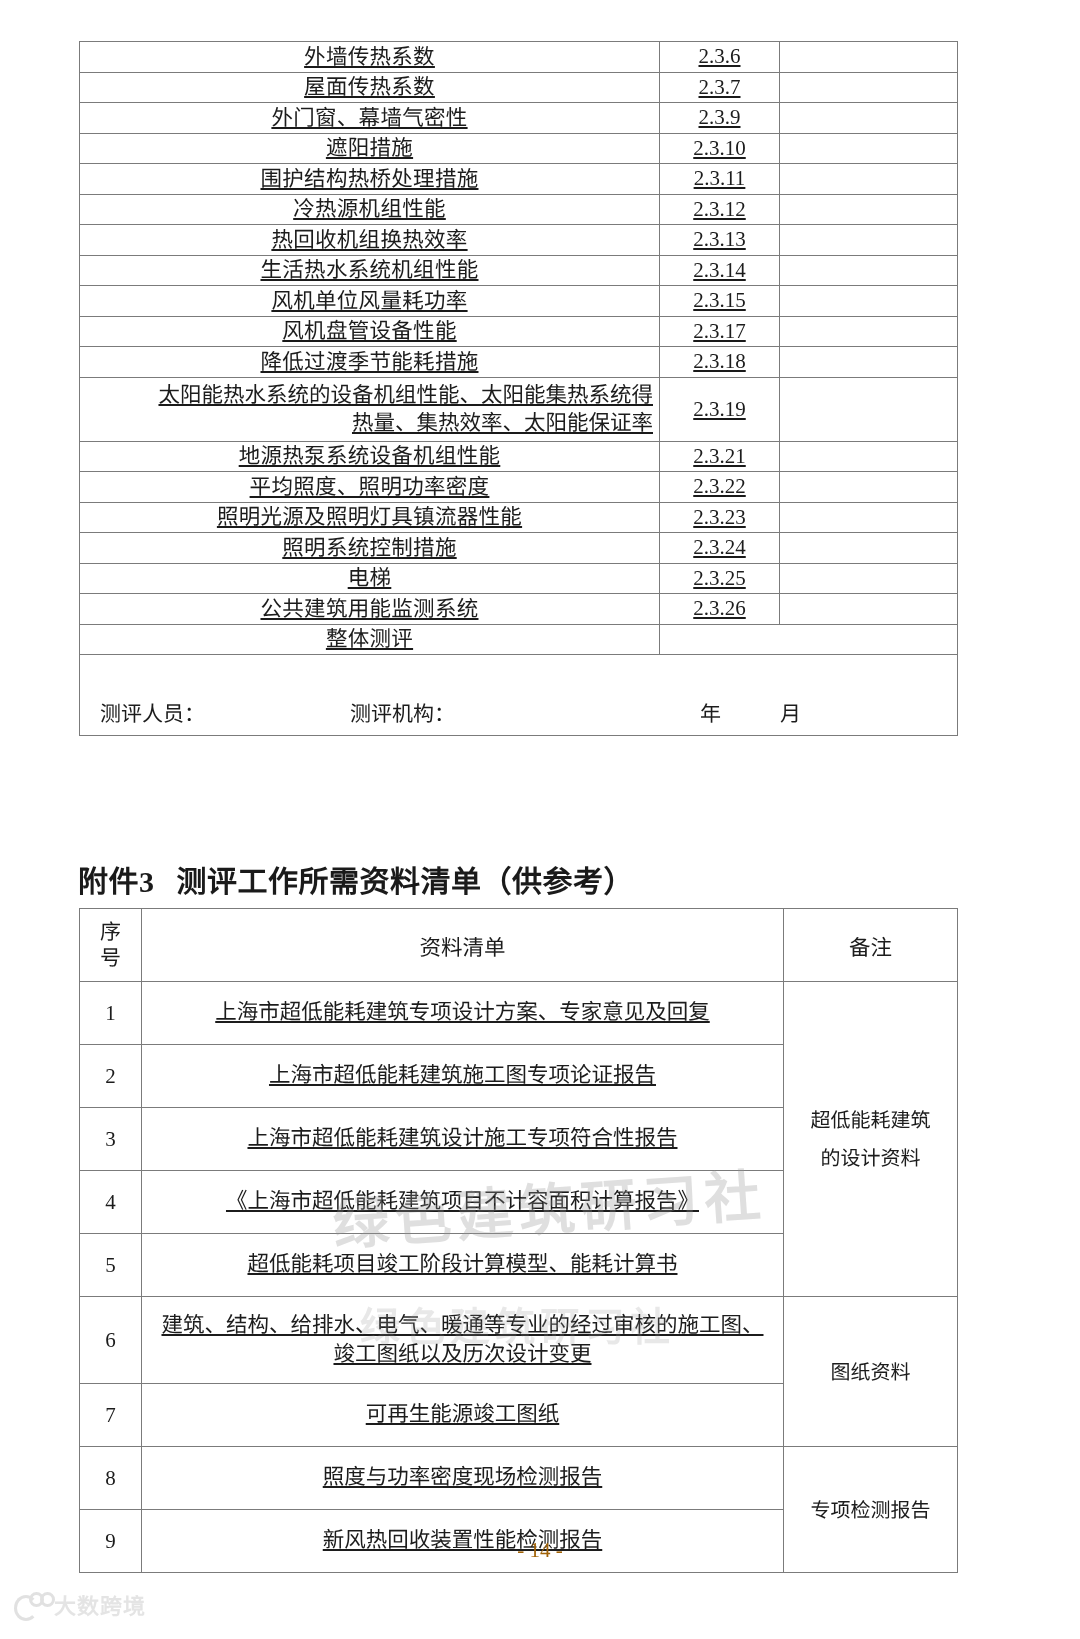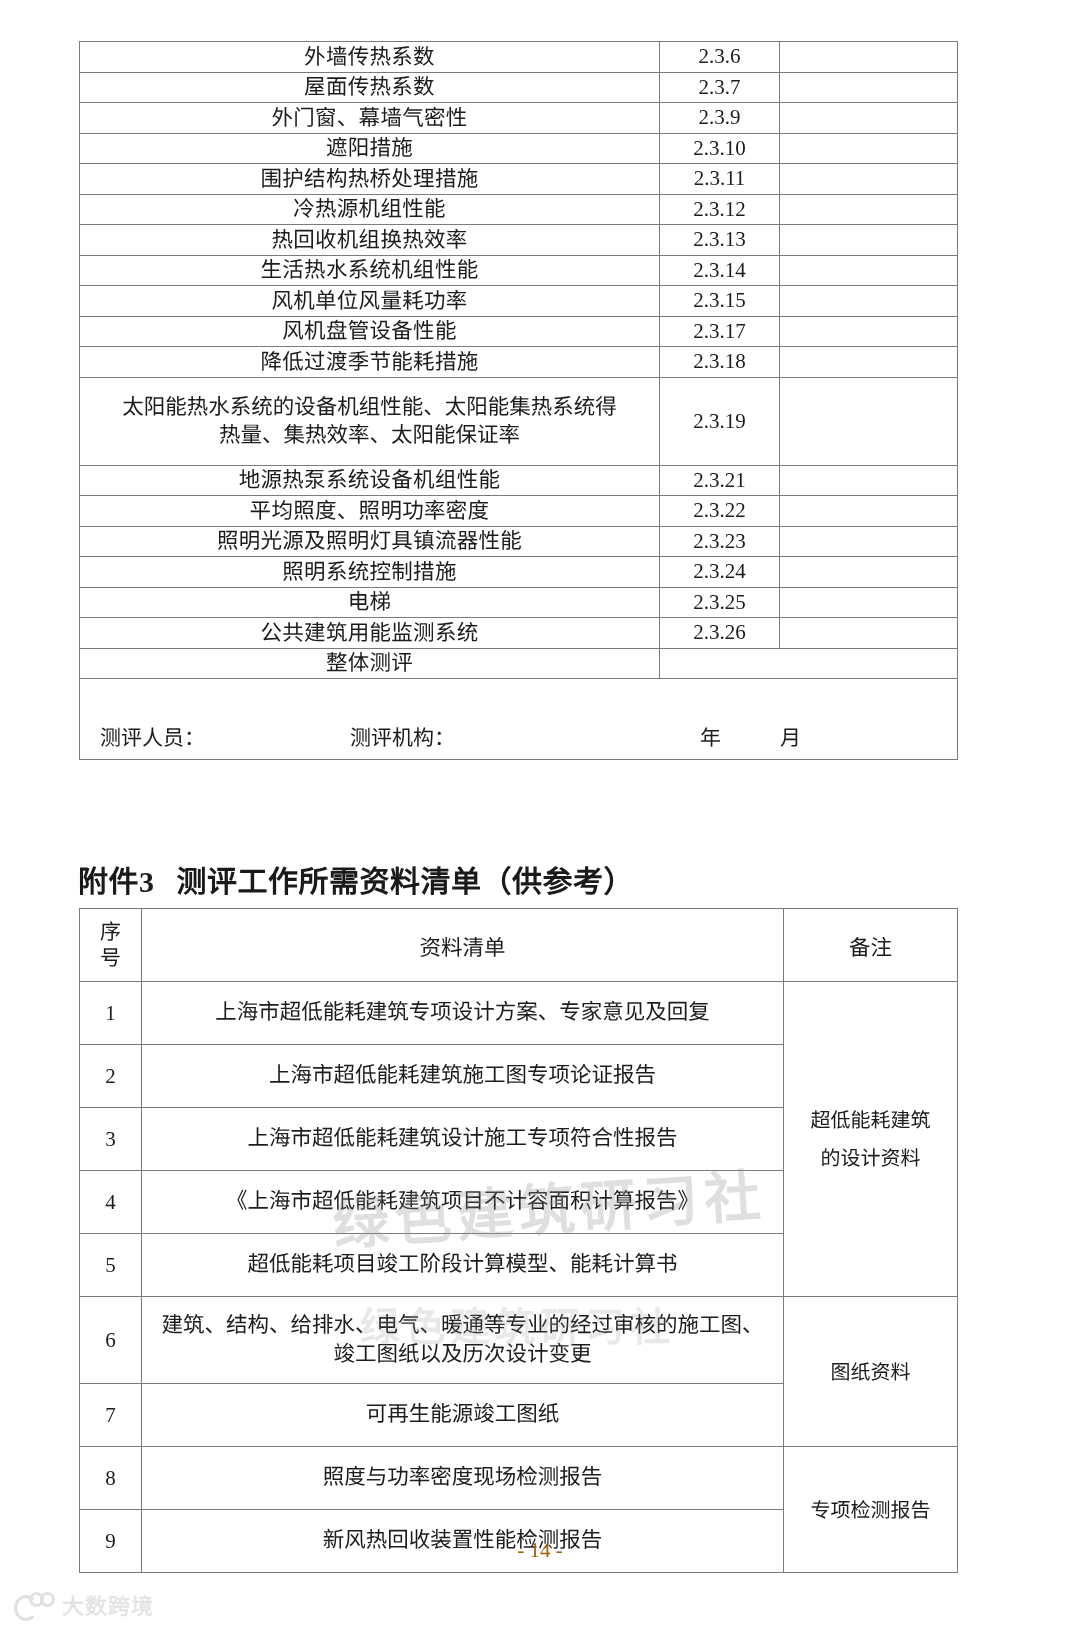--- a/index.html
+++ b/index.html
@@ -40,38 +40,40 @@
 
   
   #table-one-wrap {
     position: absolute;
     left: 79px;
     top: 41px;
     width: 878px;
   }
   #table-one {
     width: 878px;
+    text-decoration: underline;
   }
   #table-one td.t1-name {
     font-size: 21.5px;
     line-height: 1.32;
     height: 29.5px;
     letter-spacing: 0.3px;
   }
   #table-one td.t1-code {
     font-size: 21px;
     height: 29.5px;
     font-family: "Liberation Serif", "DejaVu Serif", serif;
   }
   #table-one td.t1-blank {
     height: 29.5px;
   }
   #table-one td.t1-tall {
     height: 57px;
-    padding: 15px 6px;
+    padding: 3px 6px;
+    text-align: right;
   }
   #table-one td.t1-tall .two-line {
     font-size: 21.5px;
     line-height: 1.33;
   }
 
   
   #table-one td.t1-footer {
     height: 72px;
     text-align: left;
@@ -130,20 +132,21 @@
   }
   #table-two td.t2-seq {
     width: 62px;
     font-size: 21px;
   }
   #table-two td.t2-item {
     width: 640px;
     font-size: 21.5px;
     line-height: 1.35;
     padding: 4px 8px;
+    text-decoration: underline;
   }
   #table-two td.t2-note {
     width: 174px;
     font-size: 20px;
     line-height: 1.9;
     padding: 4px 6px;
   }
   #table-two td.t2-head-seq {
     font-size: 21px;
     line-height: 1.25;
@@ -196,21 +199,20 @@
     color: #a16207;
   }
 
   
   #brand-logo {
     position: absolute;
     left: 14px;
     top: 1588px;
     display: flex;
     align-items: center;
-    gap: 8px;
     opacity: 0.55;
   }
   #brand-logo .mark {
     width: 40px;
     height: 26px;
     position: relative;
   }
   #brand-logo .mark .arc {
     position: absolute;
     left: 0;

